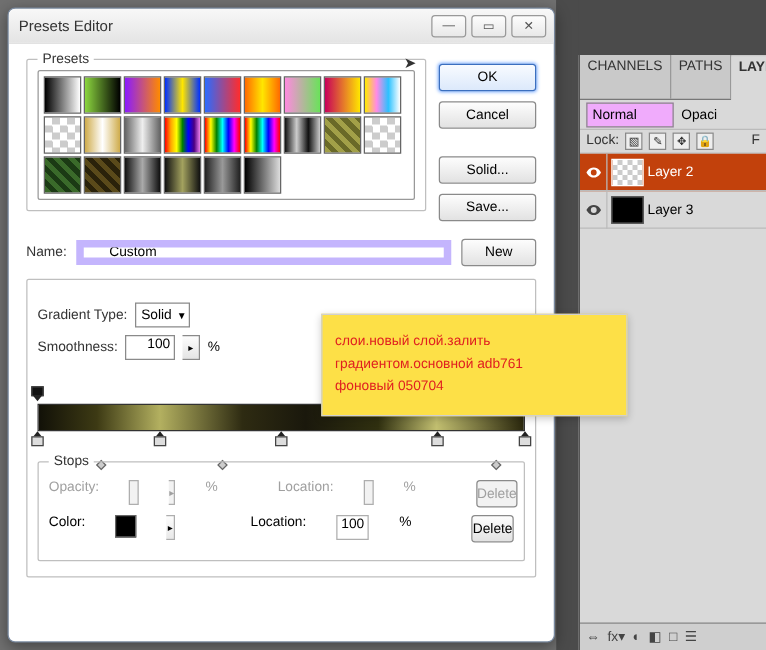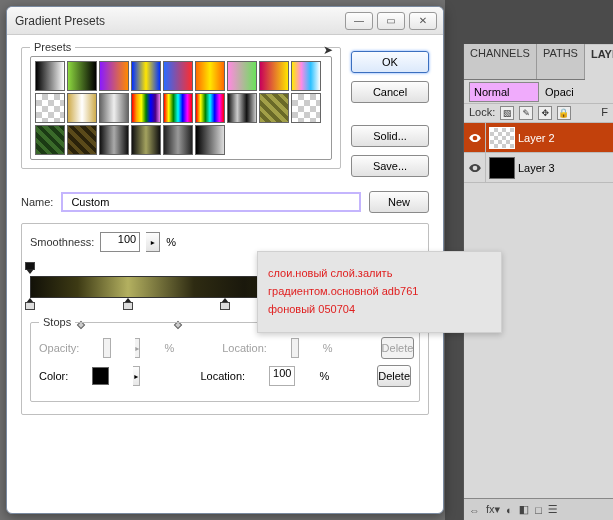--- a/index.html
+++ b/index.html
@@ -15,40 +15,40 @@
 .fieldset .legend{position:absolute;top:-7px;left:8px;background:#fff;padding:0 4px;color:#333}
 .presets{position:relative;border:1px solid #999;border-radius:2px;padding:4px;background:#fff}
 .presets .play{position:absolute;right:-2px;top:-14px;font-size:12px;color:#333}
 .swatches{display:grid;grid-template-columns:repeat(9,30px);grid-auto-rows:30px;gap:2px}
 .sw{width:30px;height:30px;border:1px solid #666}
 .chk{background:repeating-conic-gradient(#ccc 0 25%,#fff 0 50%) 0 0/12px 12px}
 .rightcol{width:78px;display:flex;flex-direction:column;gap:8px;padding-top:4px}
 .btn{height:22px;border:1px solid #8a8a8a;border-radius:3px;background:linear-gradient(#fdfdfd,#e2e2e2);text-align:center;line-height:20px;cursor:pointer}
 .btn.primary{border:1px solid #3b6fbf;box-shadow:0 0 3px #6aa3ff;background:linear-gradient(#f8fbff,#dce9fb)}
 .namerow{display:flex;align-items:center;gap:8px;margin:14px 0 10px}
-.namerow input{flex:1;height:20px;border:2px solid #c4b5fd;padding:0 8px}
+.namerow input{flex:1;height:20px;border:6px solid #c4b5fd;padding:0 20px}
 .label{color:#333}
 .gtrow{display:flex;align-items:center;gap:6px;margin:10px 0 6px}
 .select{height:20px;border:1px solid #8a8a8a;background:#fff;padding:0 2px 0 4px;display:flex;align-items:center;gap:4px}
 .select .caret{font-size:8px}
-.smrow{display:flex;align-items:center;gap:6px;margin-bottom:10px}
+.smrow{display:flex;align-items:center;gap:6px;margin-bottom:21px}
 .smrow .sval{width:40px;height:20px;border:1px solid #8a8a8a;text-align:right;padding:0 3px;background:#fff}
 .smrow .stp{width:14px;height:20px;border:1px solid #8a8a8a;border-left:none;background:linear-gradient(#fdfdfd,#e4e4e4);display:flex;align-items:center;justify-content:center;font-size:8px}
 .gradzone{margin:6px 0 10px}
 .opstops,.colstops{height:14px;position:relative}
 .gradbar{height:22px;border:1px solid #333;position:relative;background:linear-gradient(90deg,#121108 0%,#3d3a14 12%,#b3b060 25%,#2e2b12 42%,#1a180c 55%,#303010 70%,#c2bf70 82%,#2a270d 100%)}
 .stop{position:absolute;width:10px;height:12px}
 .stop .house{width:10px;height:8px;border:1px solid #444;background:#ddd}
 .stop .tri-up{position:absolute;left:1px;bottom:7px;width:0;height:0;border-left:4px solid transparent;border-right:4px solid transparent;border-bottom:5px solid #222}
 .stop .tri-down{position:absolute;left:1px;top:7px;width:0;height:0;border-left:4px solid transparent;border-right:4px solid transparent;border-top:5px solid #222}
 .stop.bottom .house{position:absolute;bottom:0}
 .stop.top .house{position:absolute;top:0;background:#111}
 .dia{position:absolute;width:6px;height:6px;background:#ccc;border:1px solid #666;transform:rotate(45deg);top:-9px}
 .stopsfs{margin-top:6px}
-.frow{display:flex;align-items:center;gap:24px;margin:6px 0}
+.frow{display:flex;gap:24px;margin:6px 0}
 .frow .fl{width:52px;text-align:right}
 .frow .val{width:44px;height:20px;border:1px solid #aeaeae;background:#fff;text-align:right;padding:0 3px}
 .frow .caret2{width:14px;height:20px;border:1px solid #aeaeae;border-left:none;background:linear-gradient(#fdfdfd,#e8e8e8);display:flex;align-items:center;justify-content:center;font-size:8px}
 .color-sw{width:34px;height:18px;border:1px solid #666;background:#000}
 .disabled{color:#a0a0a0}
 .disabled .val,.disabled .caret2,.disabled .btn{color:#a0a0a0;background:#f2f2f2}
 .layers{position:absolute;right:0;top:44px;bottom:0;width:150px;background:#d9d9d9;border-left:1px solid #555}
 .ltabs{display:flex;height:36px;background:#c9c9c9;border-bottom:1px solid #777}
 .ltab{padding:3px 6px;border-right:1px solid #999;color:#333}
 .ltab.active{background:#d9d9d9;border-bottom:1px solid #d9d9d9;position:relative;top:1px;font-weight:bold}
@@ -59,33 +59,33 @@
 .layer{display:flex;align-items:center;height:30px;border-bottom:1px solid #bbb}
 .eye{width:22px;height:30px;border-right:1px solid #bbb;display:flex;align-items:center;justify-content:center}
 .eye svg{width:14px;height:14px}
 .thumb{width:26px;height:22px;border:1px solid #666;margin:0 3px;background:#fff}
 .thumb.chk{background:repeating-conic-gradient(#ccc 0 25%,#fff 0 50%) 0 0/8px 8px}
 .thumb.black{background:#000}
 .layer.active{background:#c2410c;color:#fff}
 .layer.active .thumb{border-color:#fff}
 .lfoot{position:absolute;bottom:0;left:0;right:0;height:22px;background:#cfcfcf;border-top:1px solid #888;display:flex;align-items:center;gap:6px;padding:0 5px;color:#444}
 .lfoot span{font-size:11px}
-.tip{position:absolute;left:257px;top:251px;width:245px;padding:12px 10px 14px;background:#e5e5e5;border:1px solid #d0d0d0;color:#e02020;font-size:13px;line-height:18px;box-shadow:0 2px 6px rgba(0,0,0,.2)}
+.tip{position:absolute;left:257px;top:251px;width:245px;padding:12px 10px 14px;background:#fde047;border:1px solid #d0d0d0;color:#e02020;font-size:13px;line-height:18px;box-shadow:0 2px 6px rgba(0,0,0,.2)}
 .darkstrip{position:absolute;right:150px;top:0;bottom:0;width:18px;background:#4b4b4b}
 .topgap{position:absolute;right:0;top:0;width:168px;height:44px;background:#4b4b4b}
 </style>
 </head>
 <body>
 
 <div class="topgap"></div>
 <div class="darkstrip"></div>
 
 <div class="dialog">
   <div class="tbar">
-    <div class="title">Gradient Presets</div>
+    <div class="title">Presets Editor</div>
     <div class="wbtn">—</div>
     <div class="wbtn">▭</div>
     <div class="wbtn">✕</div>
   </div>
   <div class="body">
     <div class="topcols">
       <div class="presets-wrap">
         <div class="fieldset">
           <span class="legend">Presets</span>
           <div class="presets">
@@ -128,20 +128,27 @@
       </div>
     </div>
 
     <div class="namerow">
       <span class="label">Name:</span>
       <input type="text" value="Custom" style="">
       <div class="btn" style="width:60px">New</div>
     </div>
 
     <div class="fieldset" style="padding-bottom:12px">
+      <div class="gtrow">
+        <span class="label">Gradient Type:</span>
+        <div class="select">
+          <span>Solid</span>
+          <span class="caret">▼</span>
+        </div>
+      </div>
       <div class="smrow">
         <span class="label">Smoothness:</span>
         <div class="sval">100</div>
         <div class="stp">▸</div>
         <span>%</span>
       </div>
 
       <div class="gradzone">
         <div class="opstops" id="opstops">
             <div class="stop top" style="left: calc(0% - 5px);">

